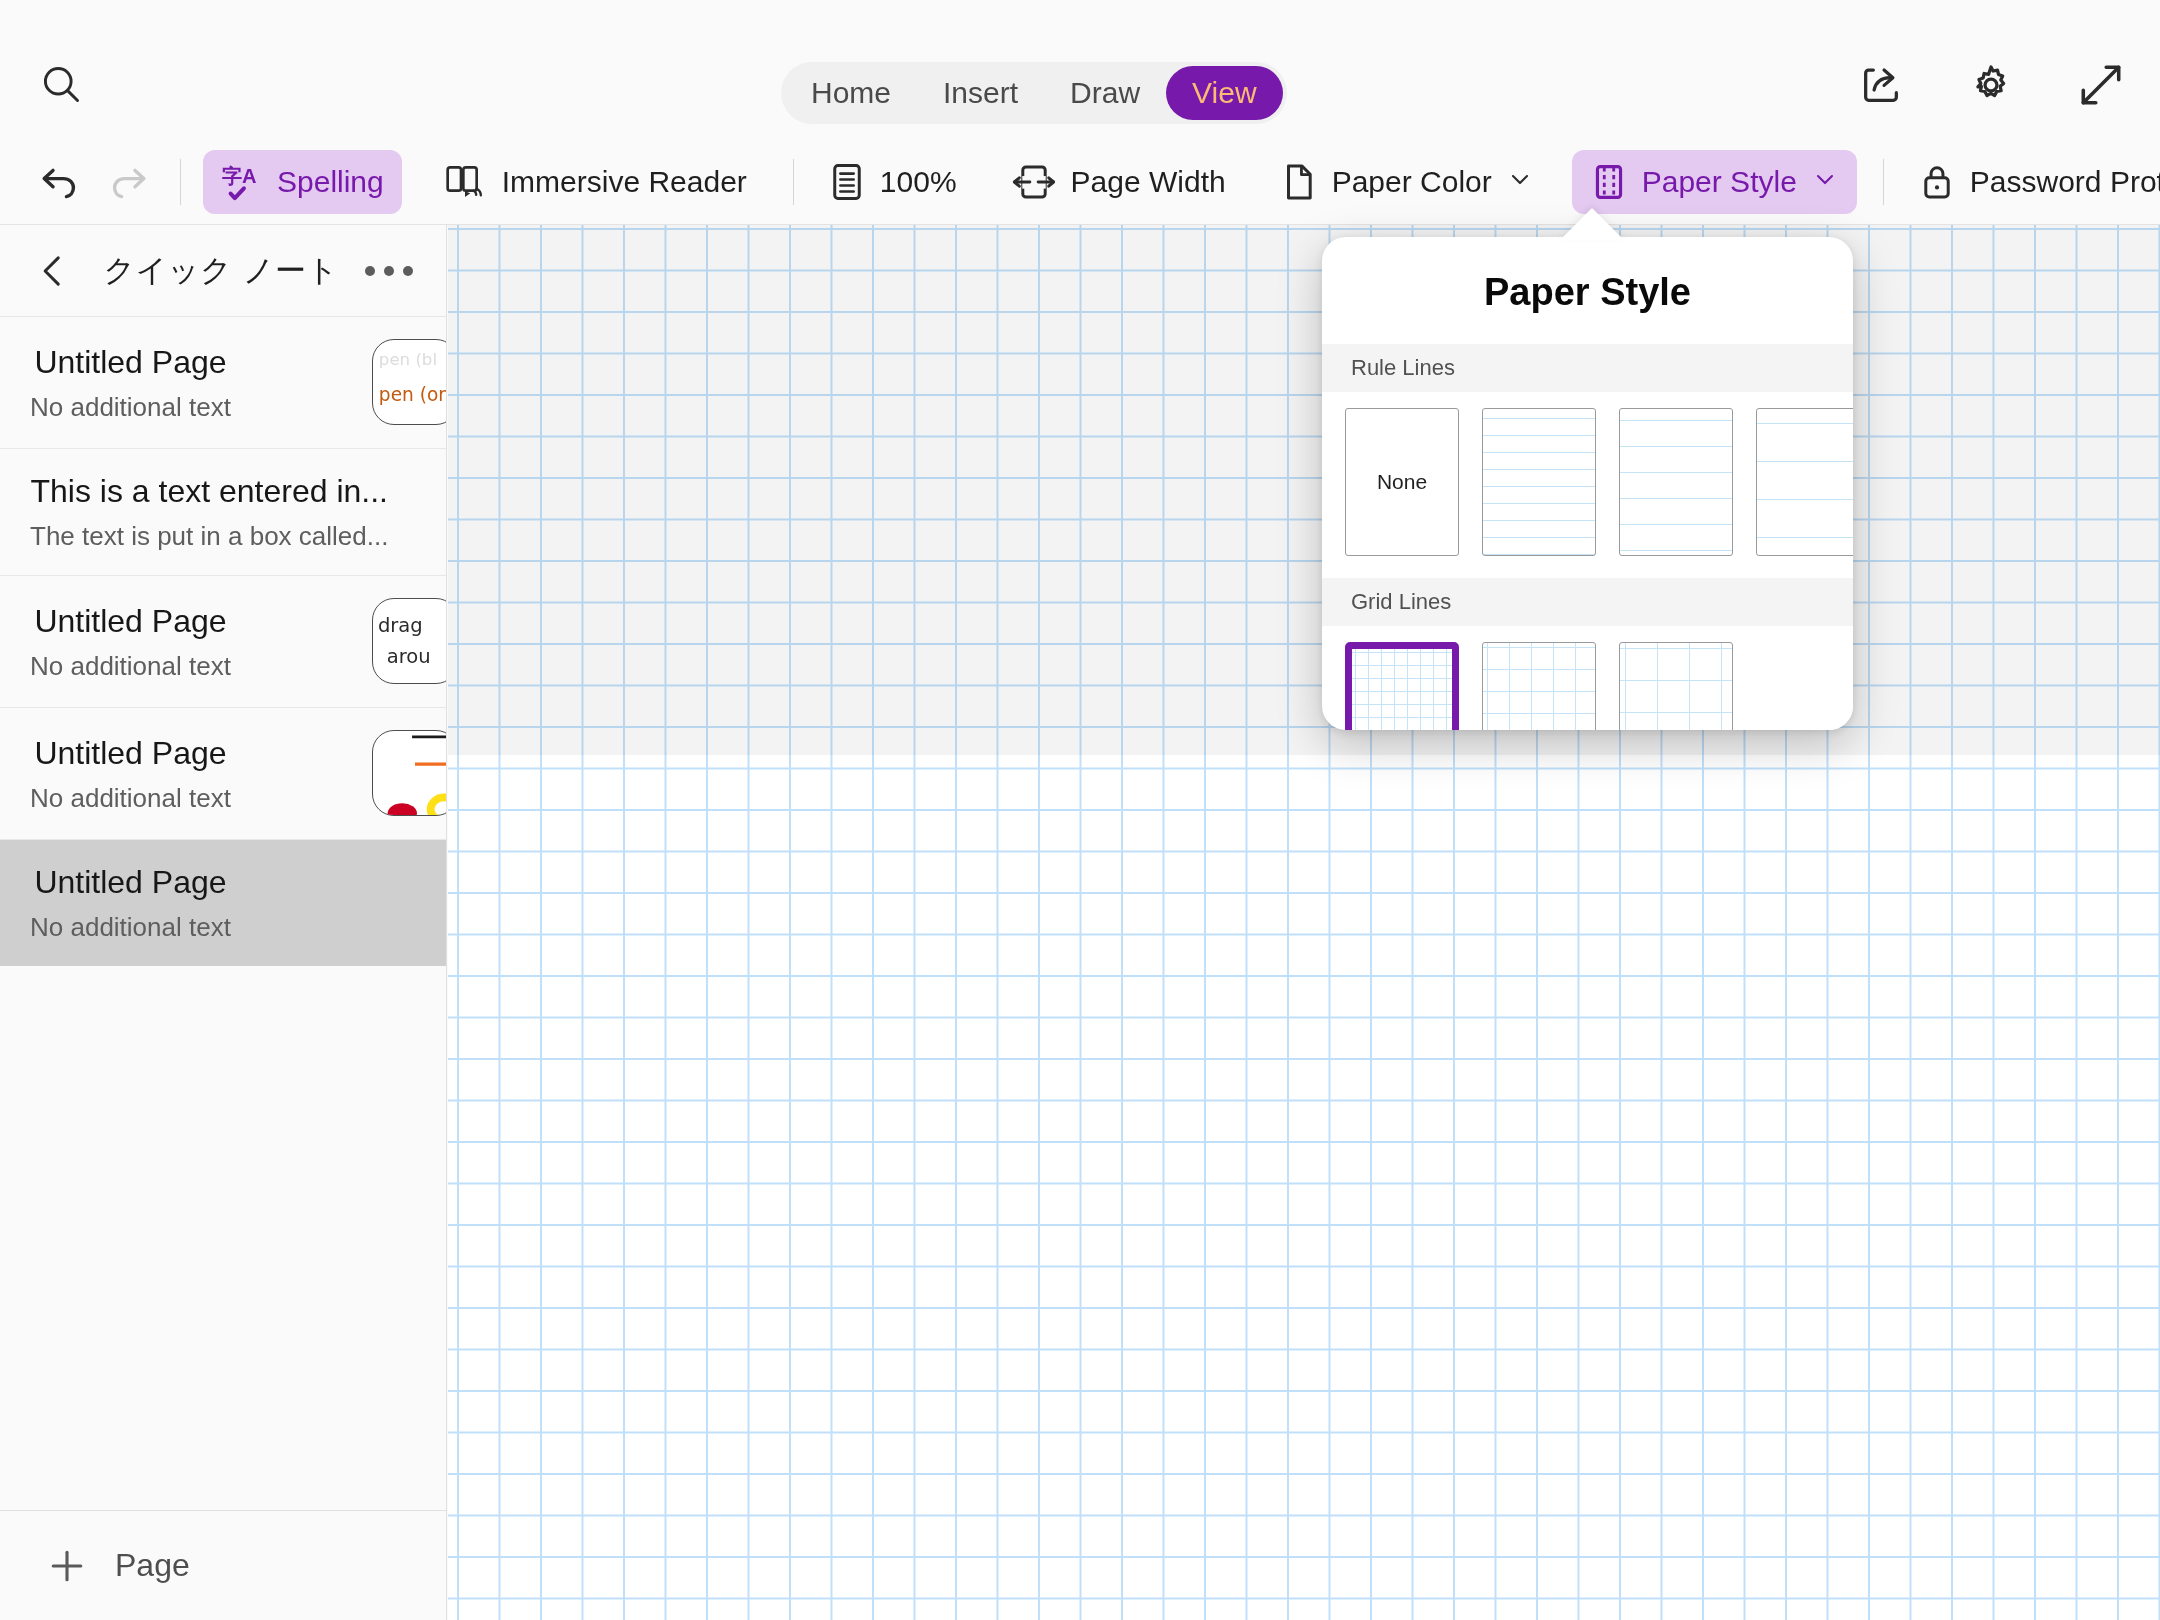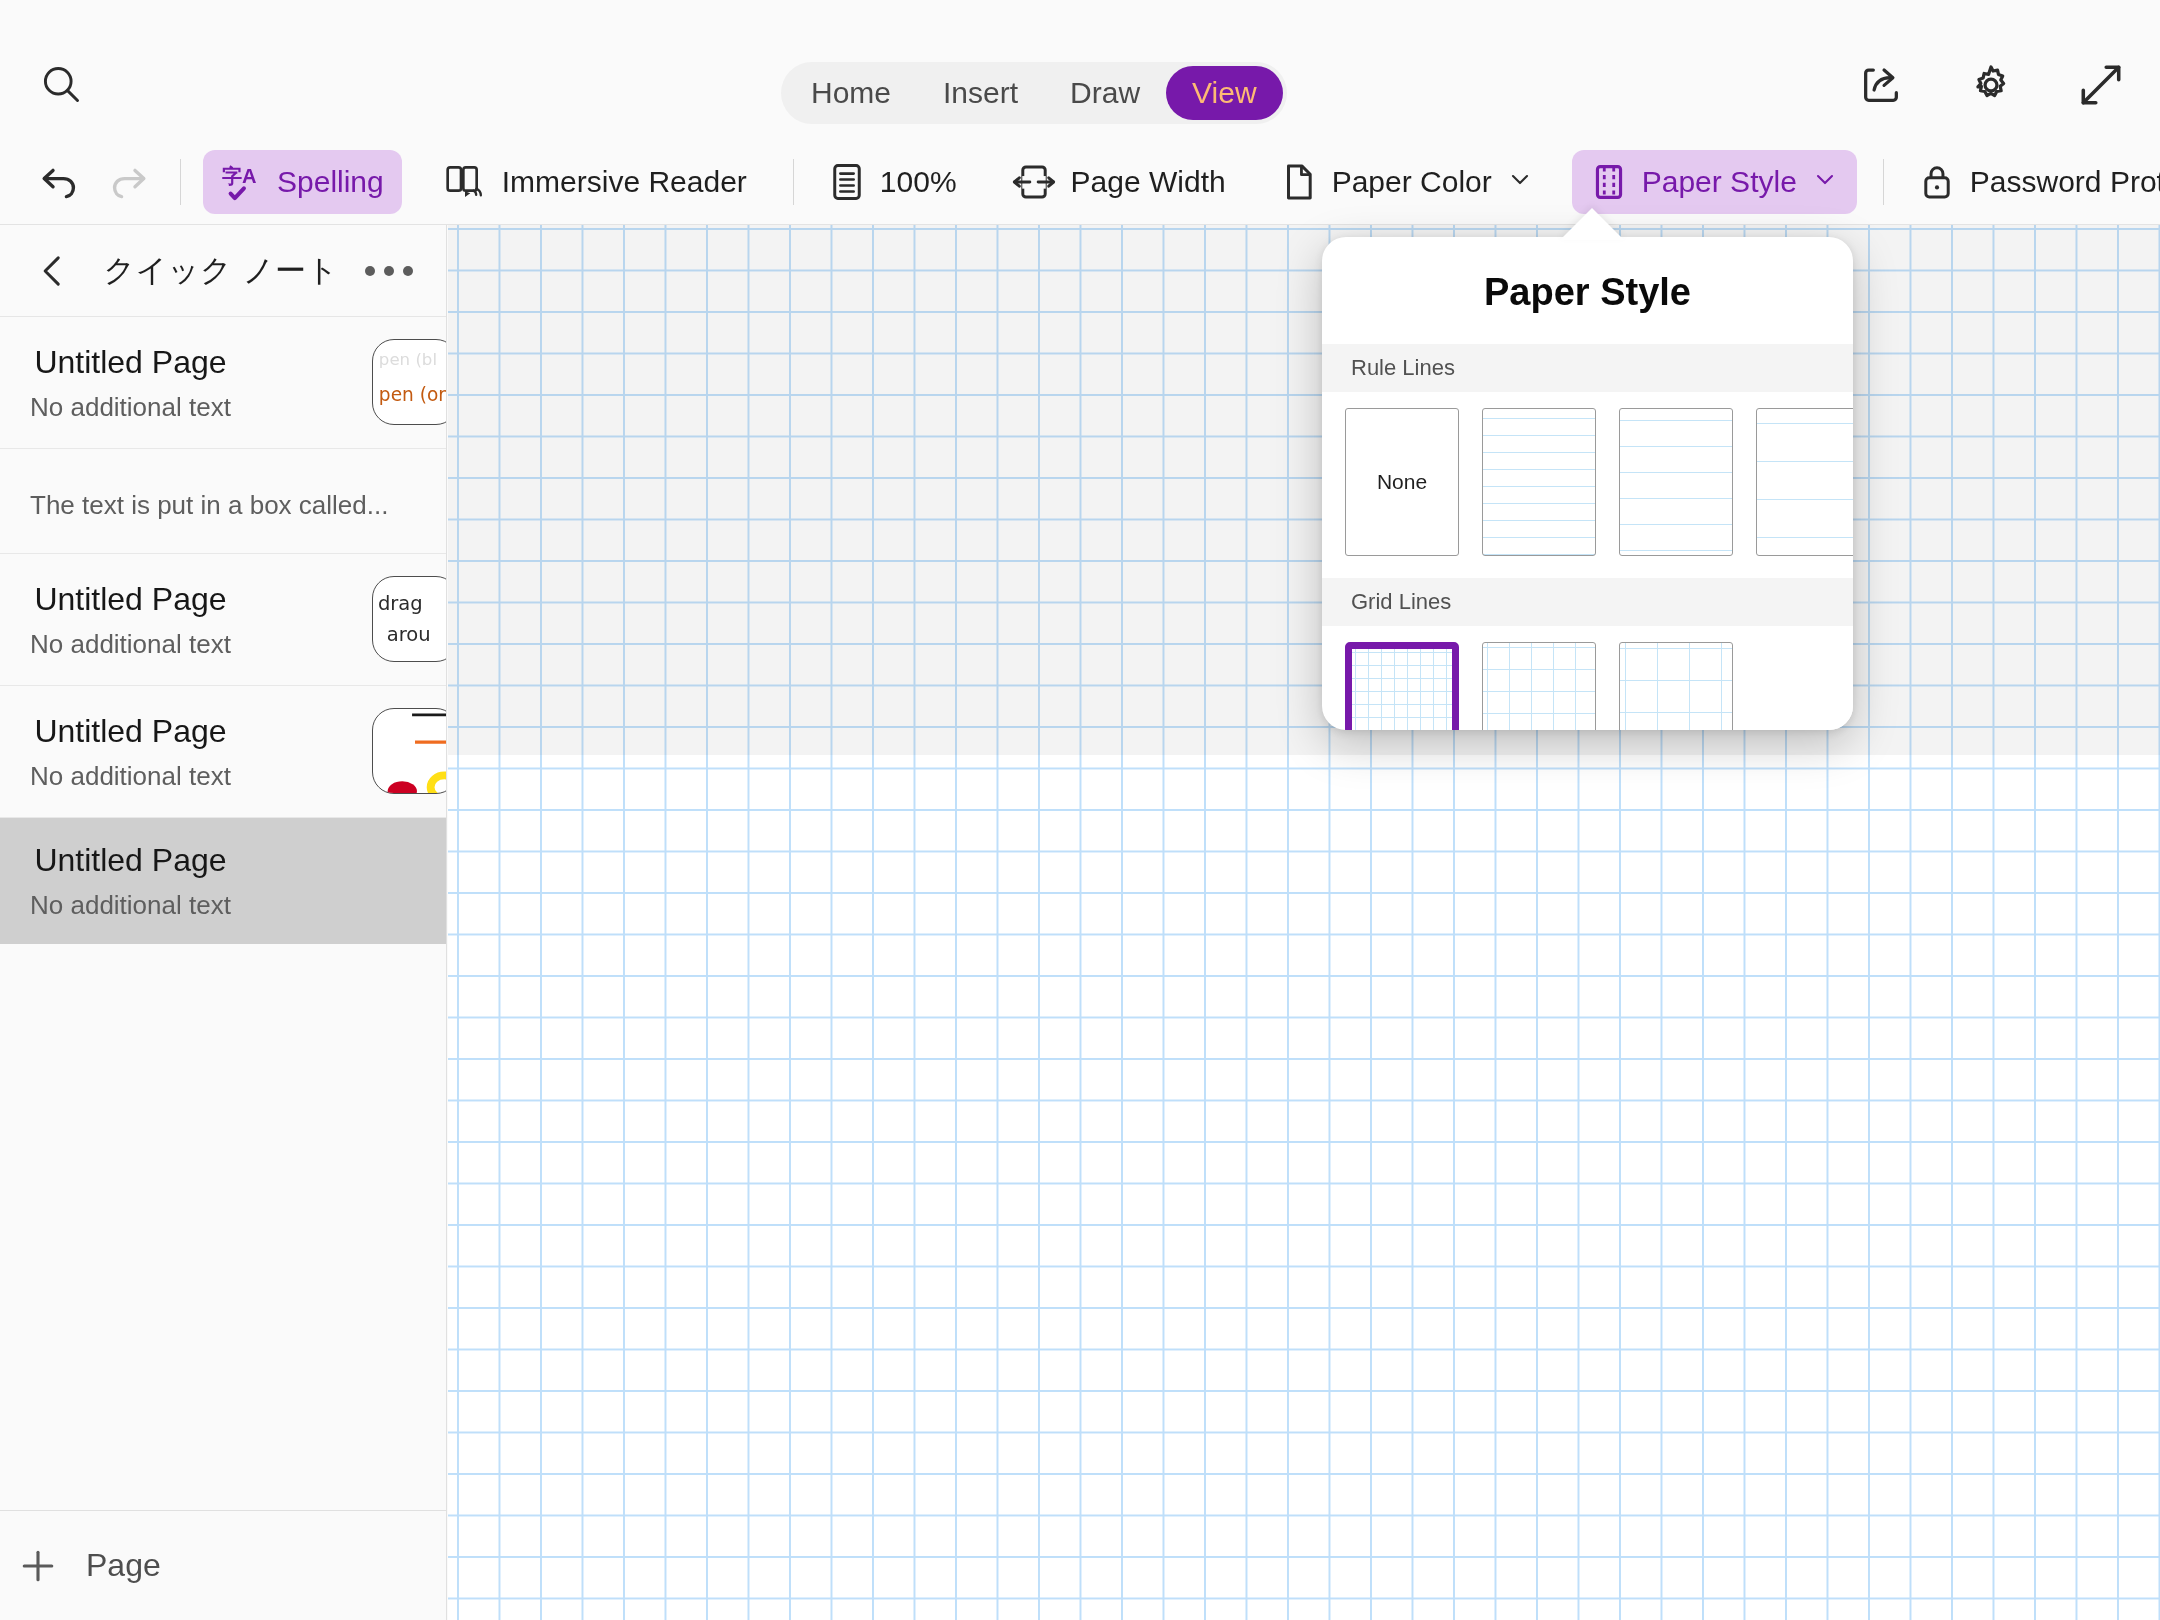--- a/index.html
+++ b/index.html
@@ -87,21 +87,21 @@
   .sb-item-sub { font-size:26px; color:#5e5e5e; margin-top:10px; white-space:nowrap; overflow:hidden; text-overflow:ellipsis; max-width:420px;}
   .sb-thumb {
     width:86px; height:86px; border:1.5px solid #4d4d4d; border-radius:22px;
     background:#fff; flex:0 0 auto; margin-left:4px; overflow:hidden; position:relative;
     margin-right:-42px;
   }
   .sb-divider { height:1px; background:#e8e8e8; margin:0 0 0 0; }
 
   .sb-footer {
     height:110px; border-top:1px solid #e0e0e0; display:flex; align-items:center;
-    padding-left:16px; gap:26px; cursor:pointer; flex:0 0 auto;
+    padding-left:45px; gap:26px; cursor:pointer; flex:0 0 auto;
   }
   .sb-footer-label { font-size:32px; color:#4e4e4e; }
 
   
   .canvas {
     position:absolute; left:448px; top:225px; width:1712px; height:1395px;
     background-color:#ffffff;
     background-image:
       linear-gradient(to right, #bfdffa 1.6px, transparent 1.6px),
       linear-gradient(to bottom, #bfdffa 1.6px, transparent 1.6px);
@@ -368,20 +368,21 @@
           <svg class="thumb-svg" viewBox="0 0 86 86">
             <text x="6" y="26" font-family="DejaVu Sans, sans-serif" font-size="17" fill="#dcdcdc">pen (bl</text>
             <text x="6" y="62" font-family="DejaVu Sans, sans-serif" font-size="19" fill="#c35a10">pen (ora</text>
           </svg>
         </div>
       </div>
       <div class="sb-divider"></div>
 
       <div class="sb-item">
         <div class="sb-item-text">
+          <div class="sb-item-title">This is a text entered in...</div>
           <div class="sb-item-sub">The text is put in a box called...</div>
         </div>
       </div>
       <div class="sb-divider"></div>
 
       <div class="sb-item">
         <div class="sb-item-text">
           <div class="sb-item-title">Untitled Page</div>
           <div class="sb-item-sub">No additional text</div>
         </div>

